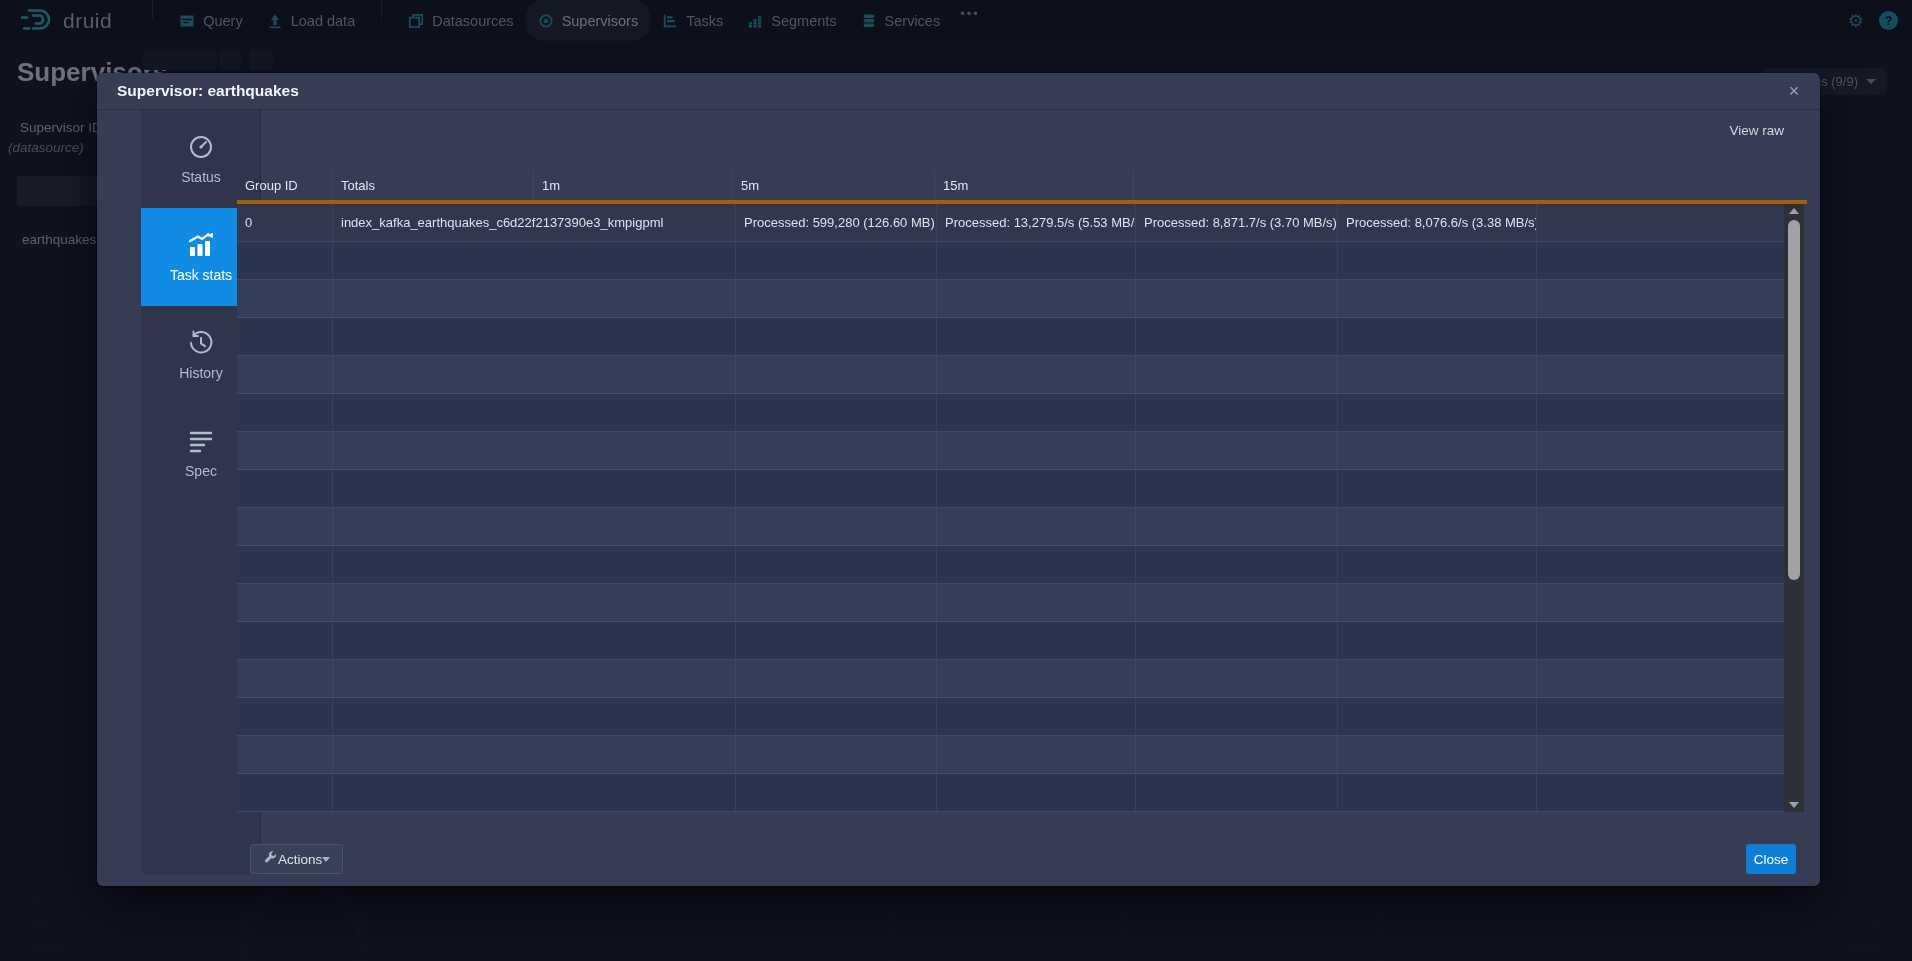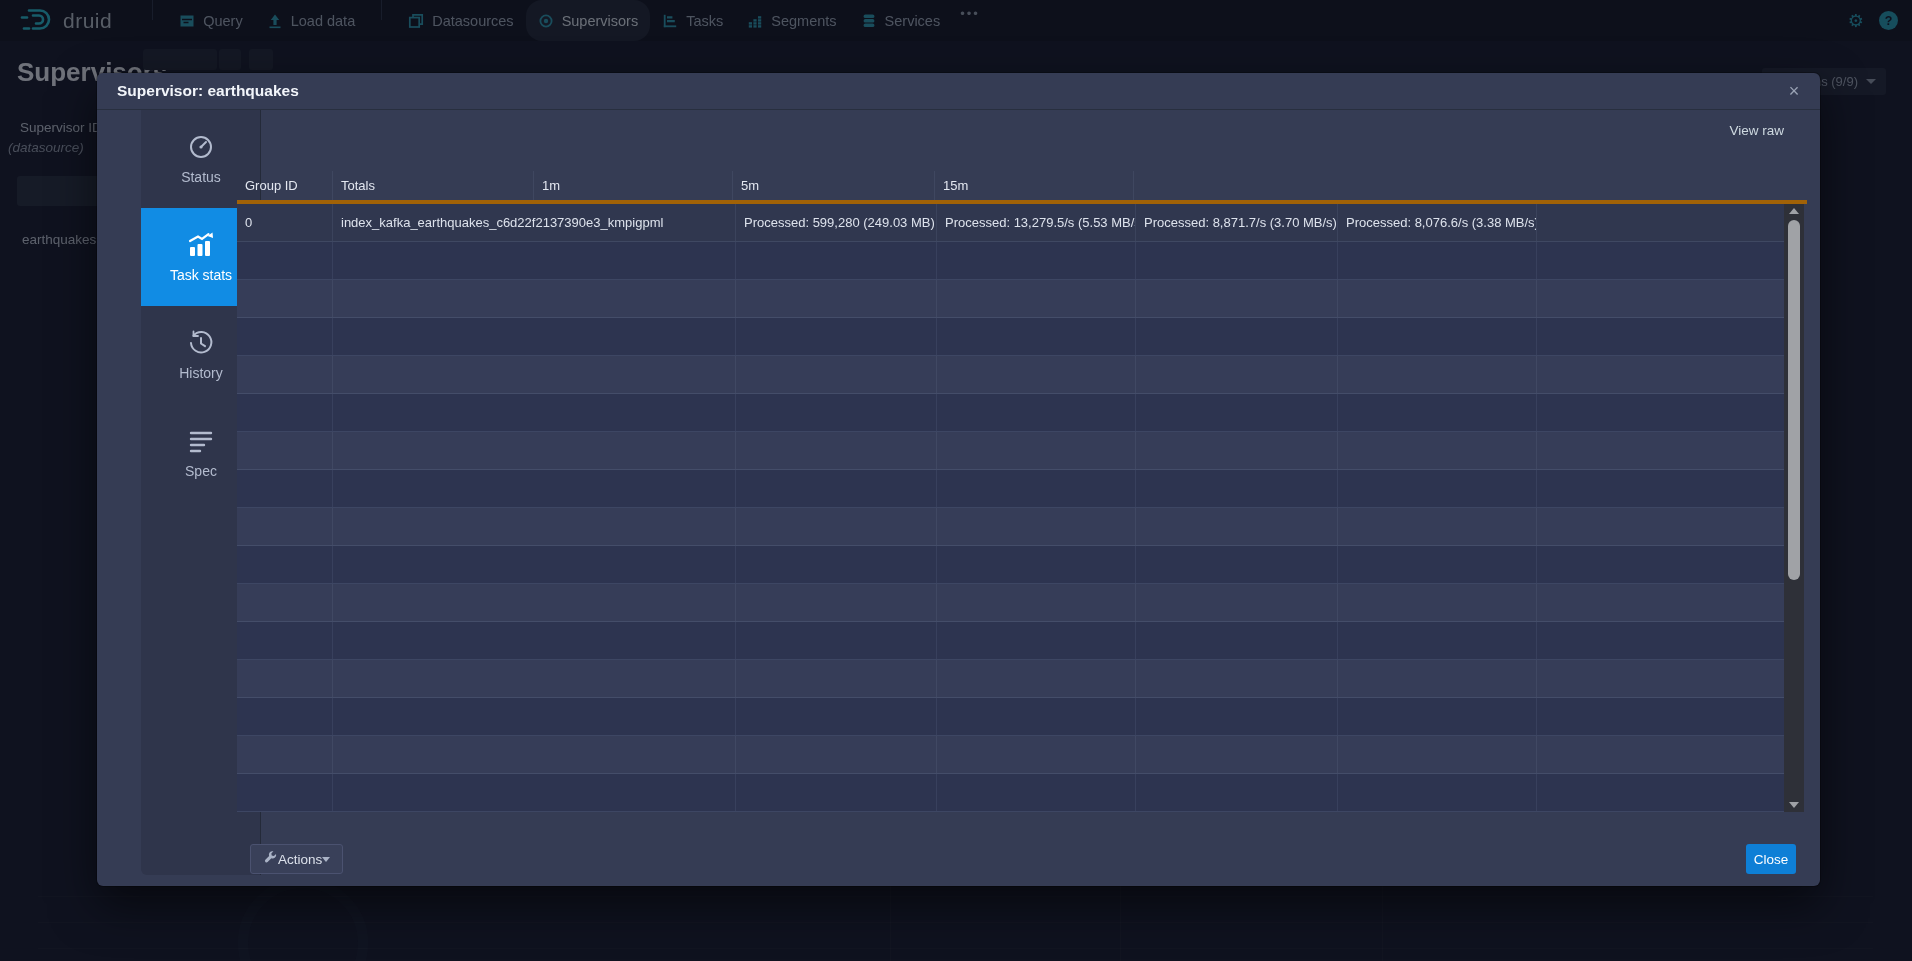--- a/index.html
+++ b/index.html
@@ -301,21 +301,21 @@
     <div class="th c3">1m</div>
     <div class="th c4">5m</div>
     <div class="th c5">15m</div>
     <div class="th c6"></div>
   </div>
 
   <div class="tbody">
     <div class="tr tr-data">
       <div class="td c0">0</div>
       <div class="td c1">index_kafka_earthquakes_c6d22f2137390e3_kmpigpml</div>
-      <div class="td c2">Processed: 599,280 (249.03 MB)</div>
+      <div class="td c2">Processed: 599,280 (126.60 MB)</div>
       <div class="td c3">Processed: 13,279.5/s (5.53 MB/s)</div>
       <div class="td c4">Processed: 8,871.7/s (3.70 MB/s)</div>
       <div class="td c5">Processed: 8,076.6/s (3.38 MB/s)</div>
       <div class="td c6"></div>
     </div>
 
   <div class="tr tr-dark">
         <div class="td c0"></div>
         <div class="td c1"></div>
         <div class="td c2"></div>

